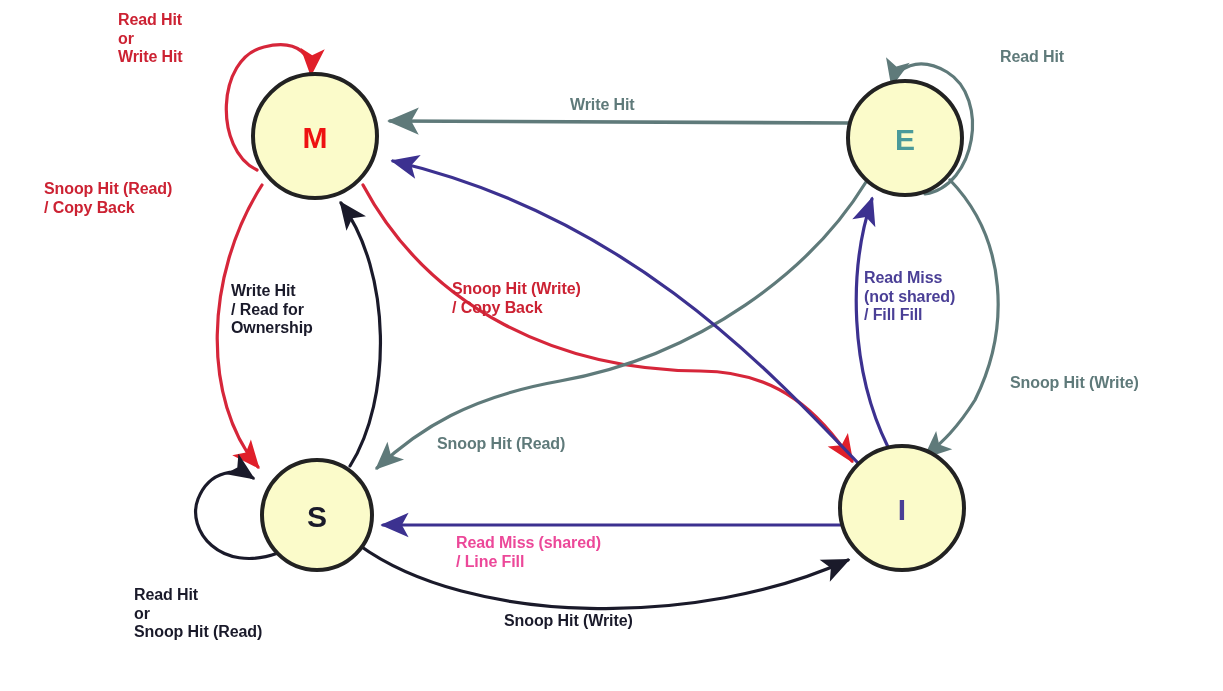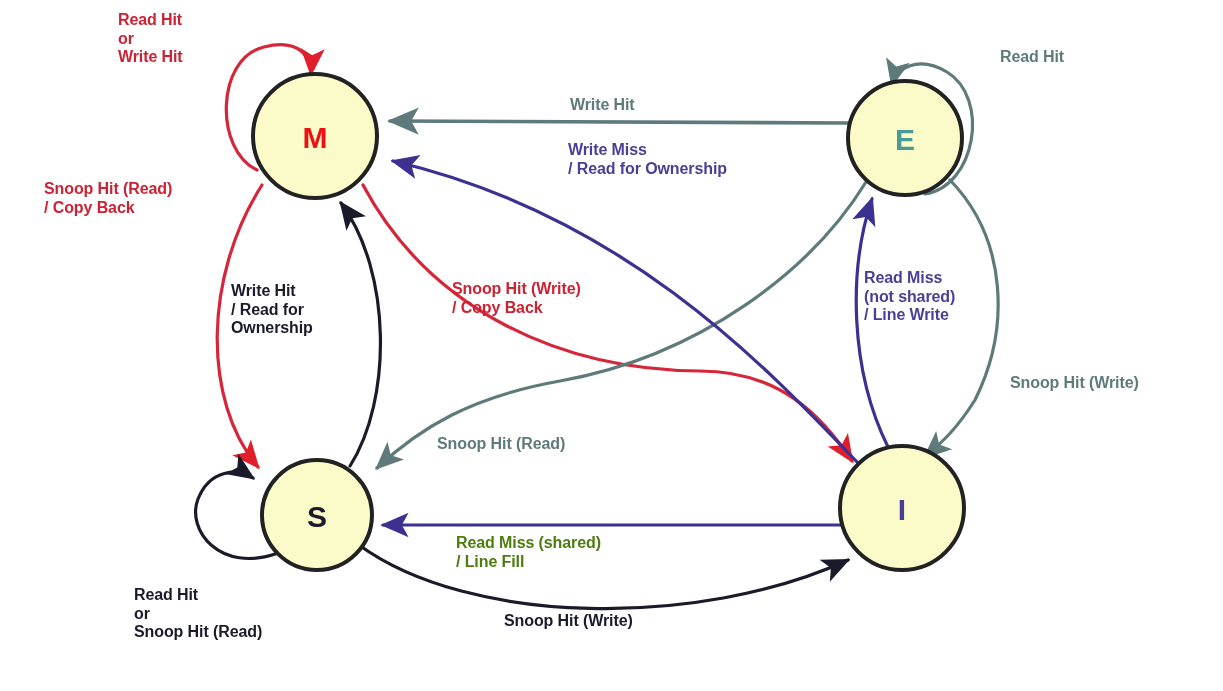--- a/index.html
+++ b/index.html
@@ -124,39 +124,37 @@
 or
 Write Hit</div>
 
   <div class="edge-label" style="left:44px; top:180px; color:#cc2233;">Snoop Hit (Read)
 / Copy Back</div>
 
   <div class="edge-label" style="left:570px; top:96px; color:#5f7a7a;">Write Hit</div>
 
   <div class="edge-label" style="left:1000px; top:48px; color:#5f7a7a;">Read Hit</div>
 
-  <div class="edge-label" style="left:568px; top:141px; color:#4a3f96;">Write Miss
-/ Read for Ownership</div>
 
   <div class="edge-label" style="left:231px; top:282px; color:#1a1a2a;">Write Hit
 / Read for
 Ownership</div>
 
   <div class="edge-label" style="left:452px; top:280px; color:#cc2233;">Snoop Hit (Write)
 / Copy Back</div>
 
   <div class="edge-label" style="left:864px; top:269px; color:#4a3f96;">Read Miss
 (not shared)
-/ Line Write</div>
+/ Fill Fill</div>
 
   <div class="edge-label" style="left:1010px; top:374px; color:#5f7a7a;">Snoop Hit (Write)</div>
 
   <div class="edge-label" style="left:437px; top:435px; color:#5f7a7a;">Snoop Hit (Read)</div>
 
-  <div class="edge-label" style="left:456px; top:534px; color:#4d7c0f;">Read Miss (shared)
+  <div class="edge-label" style="left:456px; top:534px; color:#ec4899;">Read Miss (shared)
 / Line Fill</div>
 
   <div class="edge-label" style="left:504px; top:612px; color:#1a1a2a;">Snoop Hit (Write)</div>
 
   <div class="edge-label" style="left:134px; top:586px; color:#1a1a2a;">Read Hit
 or
 Snoop Hit (Read)</div>
 
 </div>
 

